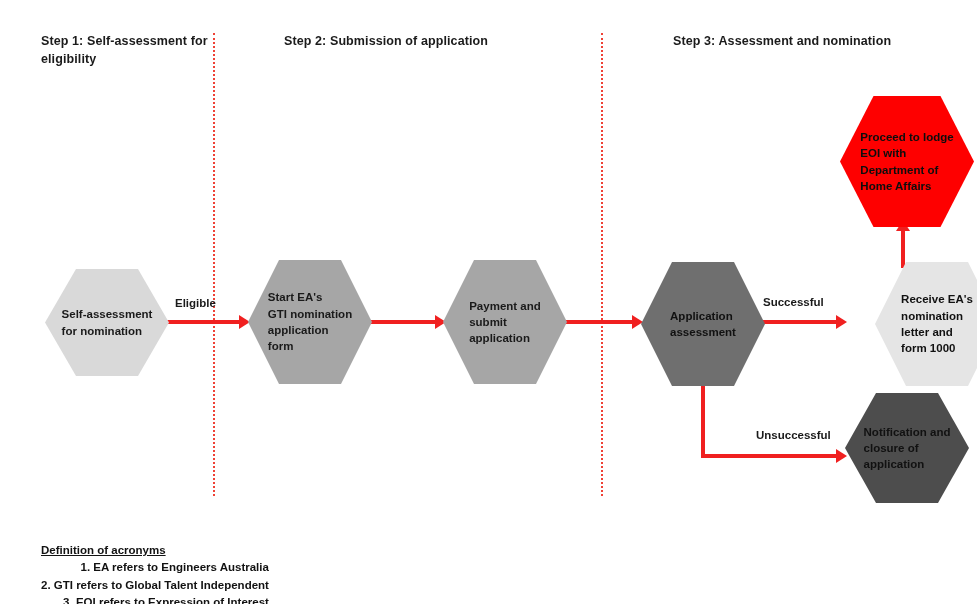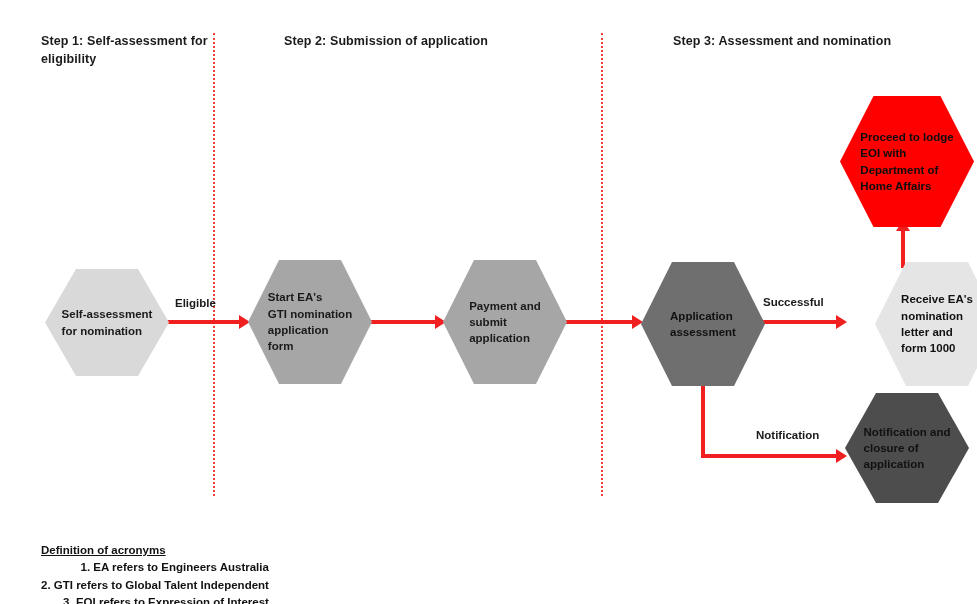--- a/index.html
+++ b/index.html
@@ -208,21 +208,21 @@
 
   <div class="conn conn-v" id="conn-5"></div>
   <div class="arrow-head arrow-up" id="arrow-5"></div>
 
   <div class="conn conn-v" id="conn-6a"></div>
   <div class="conn conn-h" id="conn-6b"></div>
   <div class="arrow-head arrow-right" id="arrow-6"></div>
 
   <div class="edge-label" id="label-eligible">Eligible</div>
   <div class="edge-label" id="label-successful">Successful</div>
-  <div class="edge-label" id="label-unsuccessful">Notification</div>
+  <div class="edge-label" id="label-unsuccessful">Unsuccessful</div>
 
   <div class="hex" id="hex-self-assessment">
     <span class="hex-label">Self-assessment
 for nomination</span>
   </div>
 
   <div class="hex" id="hex-start-form">
     <span class="hex-label">Start EA's
 GTI nomination
 application

